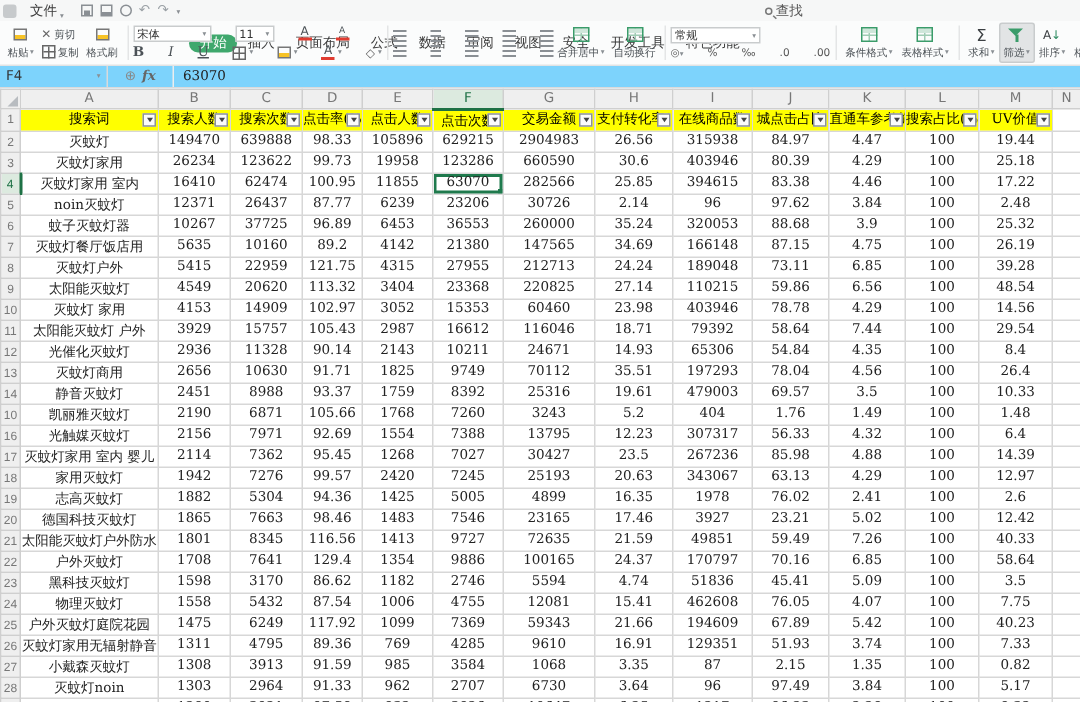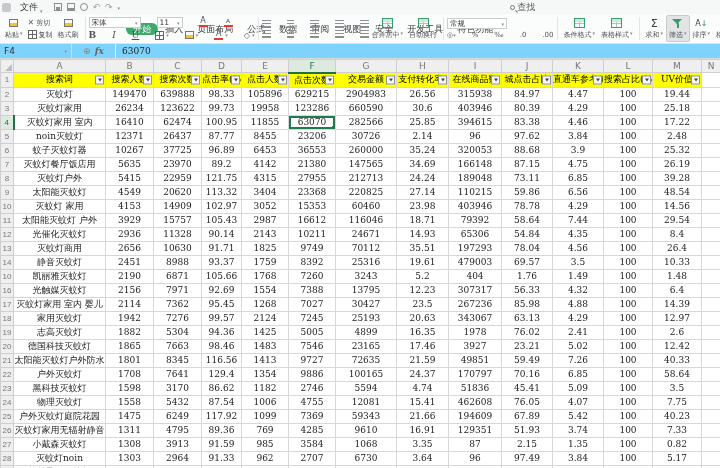--- a/index.html
+++ b/index.html
@@ -23,21 +23,21 @@
   .mb-search{display:flex;align-items:center;gap:2px;margin-left:10px;color:#555;}
   .mglass{width:5px;height:5px;border:1px solid #777;border-radius:50%;position:relative;display:inline-block;}
   .mglass::after{content:"";position:absolute;width:3px;height:1px;background:#777;transform:rotate(45deg);left:4px;top:5px;}
 
   
   .toolbar{height:30px;background:#fbfcfc;border-bottom:1px solid #e2e3e4;display:flex;align-items:stretch;font-size:7px;color:#4c5257;white-space:nowrap;overflow:hidden;padding:1px 1px 1px 2px;}
   .tdiv{width:1px;background:#e4e5e6;margin:2px 3px;flex:none;}
   .rb-big{display:flex;flex-direction:column;align-items:center;justify-content:center;gap:1px;padding:0 2px;flex:none;border:1px solid transparent;border-radius:2px;}
   .rb-active{background:#e2e4e5;border-color:#c9cccd;}
   .rb-ico{height:11px;display:flex;align-items:center;justify-content:center;color:#3c4043;}
-  .rb-lab{display:flex;align-items:flex-start;gap:1px;}
+  .rb-lab{display:flex;align-items:center;gap:1px;}
   .stack{display:flex;flex-direction:column;justify-content:center;gap:2px;padding:0 2px;flex:none;}
   .srow{display:flex;align-items:center;gap:2px;}
   .fontgrp,.numgrp{display:flex;flex-direction:column;justify-content:center;gap:2px;flex:none;}
   .combo{border:1px solid #c9cccd;background:#fff;height:11px;display:flex;align-items:center;justify-content:space-between;padding:0 2px;font-size:7.5px;color:#333;}
   .btnrow{display:flex;align-items:center;gap:16px;}
   .fmt-b{font-weight:bold;font-size:9px;font-family:"DejaVu Serif",serif;}
   .fmt-i{font-style:italic;font-size:9px;font-family:"DejaVu Serif",serif;}
   .fmt-u{text-decoration:underline;font-size:9px;font-family:"DejaVu Serif",serif;}
   .i-borders{width:9px;height:9px;border:1px solid #666;
     background:linear-gradient(#666,#666) center/9px 1px no-repeat,linear-gradient(#666,#666) center/1px 9px no-repeat;display:inline-block;}
@@ -493,21 +493,21 @@
           <td class="cell">100</td>
           <td class="cell">17.22</td>
           <td class="cell"></td>
         </tr>
         <tr>
           <td class="gut">5</td>
           <td class="cell">noin灭蚊灯</td>
           <td class="cell">12371</td>
           <td class="cell">26437</td>
           <td class="cell">87.77</td>
-          <td class="cell">8455</td>
+          <td class="cell">6239</td>
           <td class="cell">23206</td>
           <td class="cell">30726</td>
           <td class="cell">2.14</td>
           <td class="cell">96</td>
           <td class="cell">97.62</td>
           <td class="cell">3.84</td>
           <td class="cell">100</td>
           <td class="cell">2.48</td>
           <td class="cell"></td>
         </tr>
@@ -525,21 +525,21 @@
           <td class="cell">88.68</td>
           <td class="cell">3.9</td>
           <td class="cell">100</td>
           <td class="cell">25.32</td>
           <td class="cell"></td>
         </tr>
         <tr>
           <td class="gut">7</td>
           <td class="cell">灭蚊灯餐厅饭店用</td>
           <td class="cell">5635</td>
-          <td class="cell">23970</td>
+          <td class="cell">10160</td>
           <td class="cell">89.2</td>
           <td class="cell">4142</td>
           <td class="cell">21380</td>
           <td class="cell">147565</td>
           <td class="cell">34.69</td>
           <td class="cell">166148</td>
           <td class="cell">87.15</td>
           <td class="cell">4.75</td>
           <td class="cell">100</td>
           <td class="cell">26.19</td>
@@ -714,21 +714,21 @@
           <td class="cell">100</td>
           <td class="cell">14.39</td>
           <td class="cell"></td>
         </tr>
         <tr>
           <td class="gut">18</td>
           <td class="cell">家用灭蚊灯</td>
           <td class="cell">1942</td>
           <td class="cell">7276</td>
           <td class="cell">99.57</td>
-          <td class="cell">2124</td>
+          <td class="cell">2420</td>
           <td class="cell">7245</td>
           <td class="cell">25193</td>
           <td class="cell">20.63</td>
           <td class="cell">343067</td>
           <td class="cell">63.13</td>
           <td class="cell">4.29</td>
           <td class="cell">100</td>
           <td class="cell">12.97</td>
           <td class="cell"></td>
         </tr>

